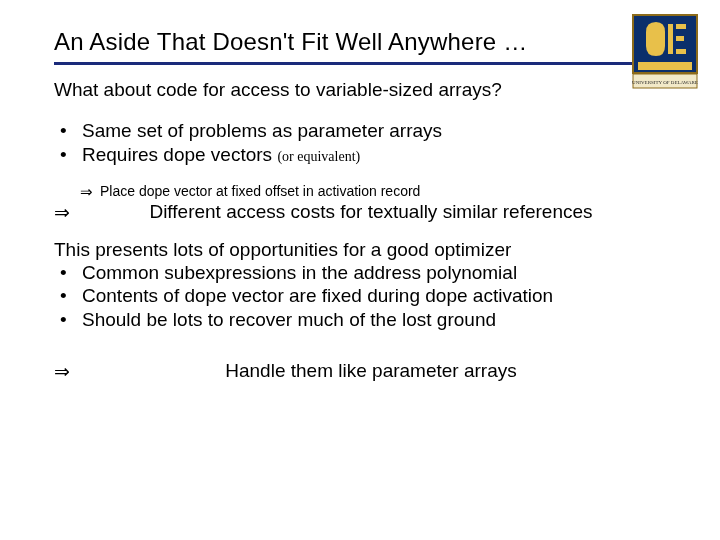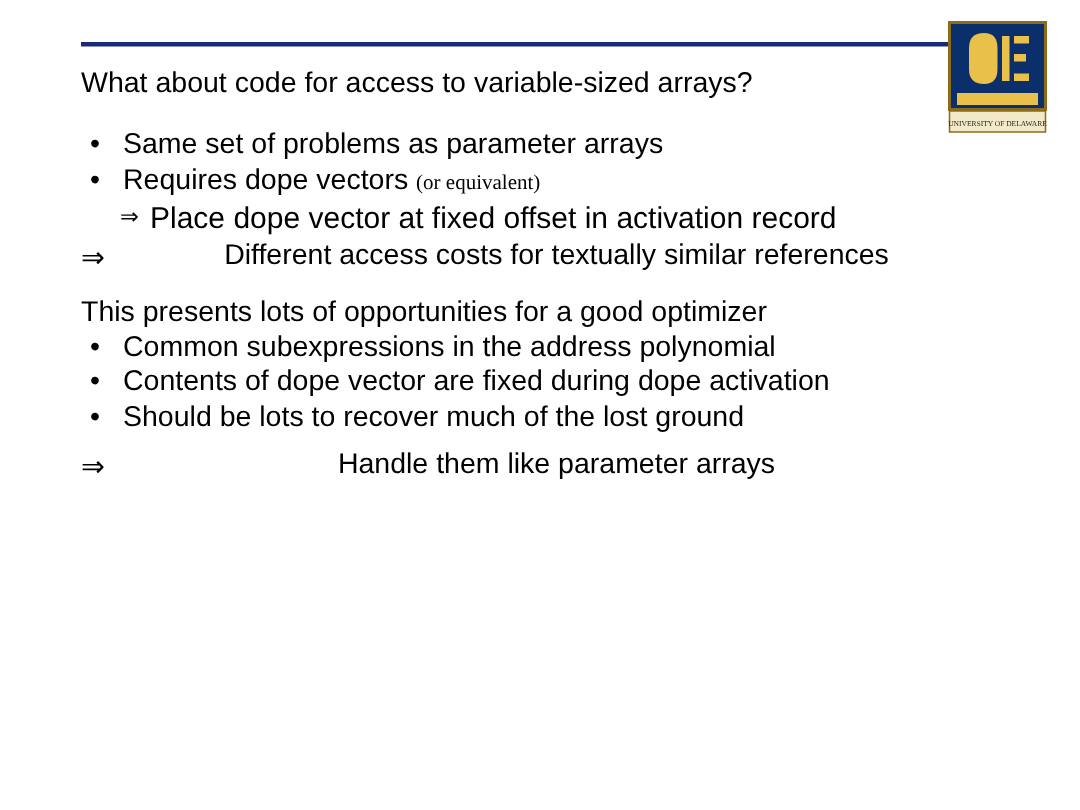--- a/index.html
+++ b/index.html
@@ -51,24 +51,24 @@
     line-height: 1.25;
   }
   .bullets li::before {
     content: "•";
     position: absolute;
     left: 6px;
     top: 0;
     font-size: 19px;
   }
   .subline {
-    font-size: 20px;
+    font-size: 14px;
     padding-left: 46px;
     position: relative;
-    margin-top: 2px;
+    margin-top: 16px;
   }
   .subline::before {
     content: "⇒";
     position: absolute;
     left: 26px;
     top: 0;
     font-size: 15px;
   }
   .small {
     font-size: 14px;
@@ -108,34 +108,35 @@
       <path d="M14 18 q0 -10 10 -10 q9 0 9 10 v14 q0 10 -9 10 q-10 0 -10 -10 z" fill="#e8c04a"></path>
       <rect x="36" y="10" width="5" height="30" fill="#e8c04a"></rect>
       <rect x="44" y="10" width="10" height="5" fill="#e8c04a"></rect>
       <rect x="44" y="22" width="8" height="5" fill="#e8c04a"></rect>
       <rect x="44" y="35" width="10" height="5" fill="#e8c04a"></rect>
       <rect x="1" y="60" width="64" height="14" fill="#f2e9c8" stroke="#8c6b1a" stroke-width="1"></rect>
       <text x="33" y="70" font-size="5" text-anchor="middle" fill="#2a2a2a" font-family="serif">UNIVERSITY OF DELAWARE</text>
     </svg>
   </div>
 
+  <h1 class="title">An Aside That Doesn't Fit Well Anywhere …</h1>
   <div class="rule"></div>
 
   <div class="q">What about code for access to variable-sized arrays?</div>
 
   <ul class="bullets">
     <li>Same set of problems as parameter arrays</li>
     <li>
       <span>Requires dope vectors </span><span class="small">(or equivalent)</span>
     </li>
   </ul>
   <div class="subline">Place dope vector at fixed offset in activation record</div>
   <div class="arrowline">Different access costs for textually similar references</div>
 
   <div class="para">This presents lots of opportunities for a good optimizer</div>
   <ul class="bullets">
     <li>Common subexpressions in the address polynomial</li>
     <li>Contents of dope vector are fixed during dope activation</li>
     <li>Should be lots to recover much of the lost ground</li>
   </ul>
-  <div class="arrowline" style="margin-top:8px">Handle them like parameter arrays</div>
+  <div class="arrowline" style="margin-top:28px">Handle them like parameter arrays</div>
 
 </div>
 
 </body></html>

